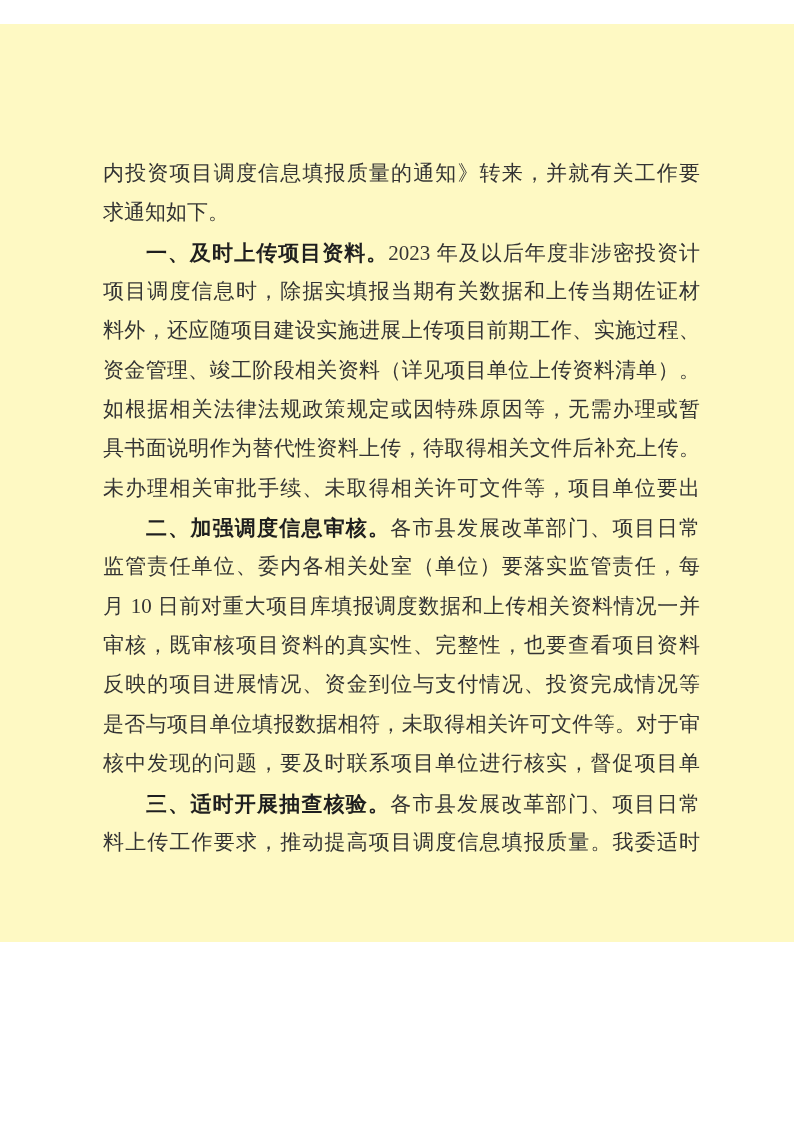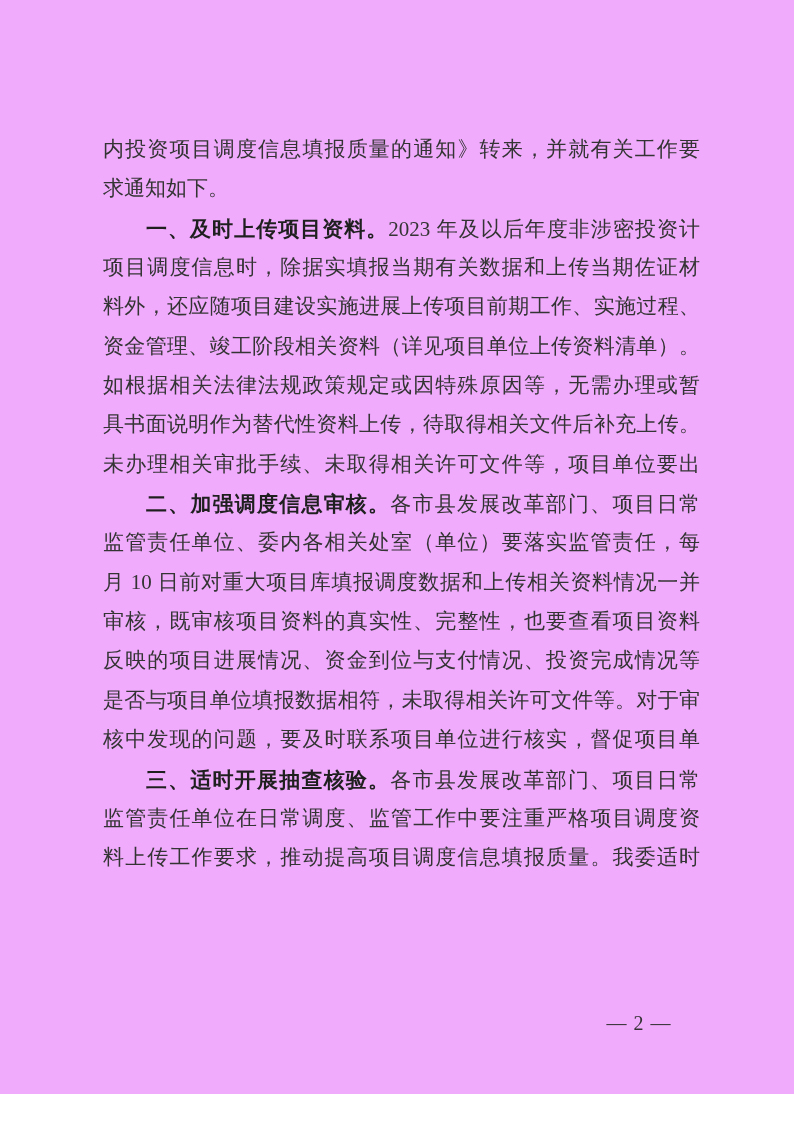--- a/index.html
+++ b/index.html
@@ -3,24 +3,25 @@
 <meta charset="utf-8">
 <style>
   html, body {
     margin: 0;
     padding: 0;
     background: #ffffff;
   }
   .page {
     position: relative;
     width: 794px;
-    height: 1094px;
-    background: #f0abfc;
+    height: 918px;
+    background: #fef9c3;
     overflow: hidden;
     font-family: "Liberation Serif", "DejaVu Serif", serif;
+    margin-top: 24px;
   }
   .doc {
     position: absolute;
     left: 103px;
     top: 130px;
     width: 597px;
   }
   .line {
     height: 39.35px;
     line-height: 39.35px;
@@ -75,17 +76,16 @@
       <div class="line"><span class="seg">具书面说明作为替代性资料上传，待取得相关文件后补充上传。</span></div>
       <div class="line"><span class="seg">未办理相关审批手续、未取得相关许可文件等，项目单位要出</span></div>
       <div class="line indent"><span class="seg seg-bold">二、加强调度信息审核。</span><span class="seg">各市县发展改革部门、项目日常</span></div>
       <div class="line"><span class="seg">监管责任单位、委内各相关处室（单位）要落实监管责任，每</span></div>
       <div class="line"><span class="seg">月 10 日前对重大项目库填报调度数据和上传相关资料情况一并</span></div>
       <div class="line"><span class="seg">审核，既审核项目资料的真实性、完整性，也要查看项目资料</span></div>
       <div class="line"><span class="seg">反映的项目进展情况、资金到位与支付情况、投资完成情况等</span></div>
       <div class="line"><span class="seg">是否与项目单位填报数据相符，未取得相关许可文件等。对于审</span></div>
       <div class="line"><span class="seg">核中发现的问题，要及时联系项目单位进行核实，督促项目单</span></div>
       <div class="line indent"><span class="seg seg-bold">三、适时开展抽查核验。</span><span class="seg">各市县发展改革部门、项目日常</span></div>
-      <div class="line"><span class="seg">监管责任单位在日常调度、监管工作中要注重严格项目调度资</span></div>
       <div class="line"><span class="seg">料上传工作要求，推动提高项目调度信息填报质量。我委适时</span></div>
     </div>
   <div class="footer">— 2 —</div>
 </div>
 
 </body></html>

